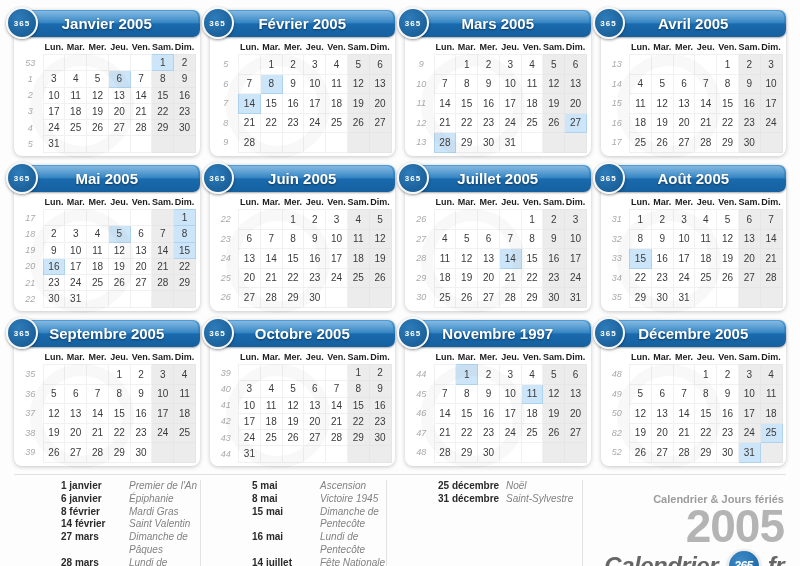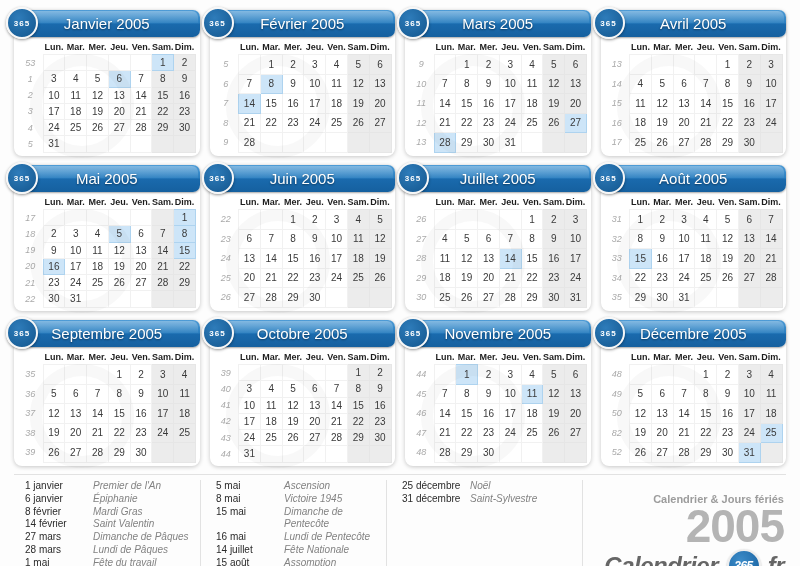--- a/index.html
+++ b/index.html
@@ -43,21 +43,21 @@
   }
   .month-header::after {
     content: '';
     position: absolute; left: 2px; right: 2px; top: 1px; height: 12px;
     border-radius: 6px 6px 0 0;
     background: linear-gradient(rgba(255,255,255,0.30), rgba(255,255,255,0.04));
     pointer-events: none;
   }
   .month-title {
     position: relative; z-index: 1;
-    color: #fff; font-size: 15px; font-weight: normal;
+    color: #fff; font-size: 15px; font-weight: bold;
     line-height: 27px;
     text-shadow: 0 1px 2px rgba(0,0,0,0.45);
   }
   .badge {
     position: absolute; left: -8px; top: -3px; z-index: 3;
     width: 28px; height: 28px;
     border-radius: 50%;
     border: 2px solid #f7f7f7;
     background: radial-gradient(circle at 38% 32%, #2e7cba, #13568e);
     box-shadow: 0 1px 3px rgba(0,0,0,0.4);
@@ -92,21 +92,21 @@
   .legend-area {
     display: flex;
     margin: 8px 14px 0 14px;
     border-top: 1px solid #e2e2e2;
     padding-top: 5px;
   }
   .legend-col { width: 186px; padding-left: 11px; box-sizing: border-box; }
   .legend-col.sep { border-left: 1px solid #e2e2e2; padding-left: 15px; }
   .legend-col.c3 { width: 196px; }
   .legend-item { display: flex; font-size: 10px; line-height: 12.8px; }
-  .legend-date { width: 68px; font-weight: normal; color: #2a2a2a; flex: none; }
+  .legend-date { width: 68px; font-weight: bold; color: #2a2a2a; flex: none; margin-left: 36px; }
   .legend-label { color: #828282; font-style: italic; }
 
   .brand-block {
     flex: 1;
     text-align: right;
     padding-right: 2px;
     border-left: 1px solid #e2e2e2;
   }
   .tagline { font-size: 11px; font-weight: bold; color: #9c9c9c; margin-top: 13px; }
   .year {
@@ -852,21 +852,21 @@
             <div class="tcell day"></div>
             <div class="tcell day we"></div>
             <div class="tcell day we"></div>
           </div>
         </div>
   </div>
 
   <div class="month">
     <div class="month-header">
       <span class="badge">365</span>
-      <span class="month-title">Novembre 2005</span>
+      <span class="month-title">Novembre 1997</span>
     </div>
     <div class="month-table">
           <div class="trow hdr">
             <div class="tcell week"></div>
             <div class="tcell dh">Lun.</div>
             <div class="tcell dh">Mar.</div>
             <div class="tcell dh">Mer.</div>
             <div class="tcell dh">Jeu.</div>
             <div class="tcell dh">Ven.</div>
             <div class="tcell dh">Sam.</div>

